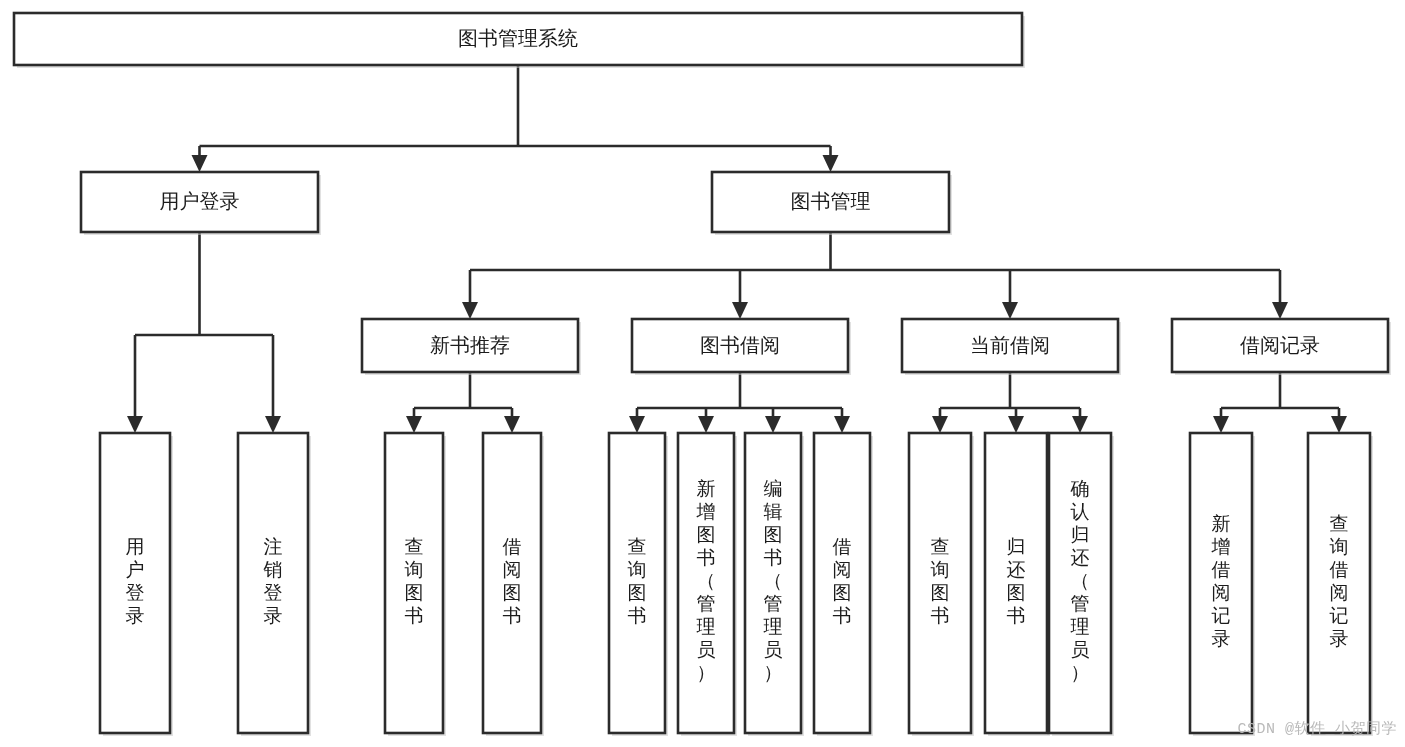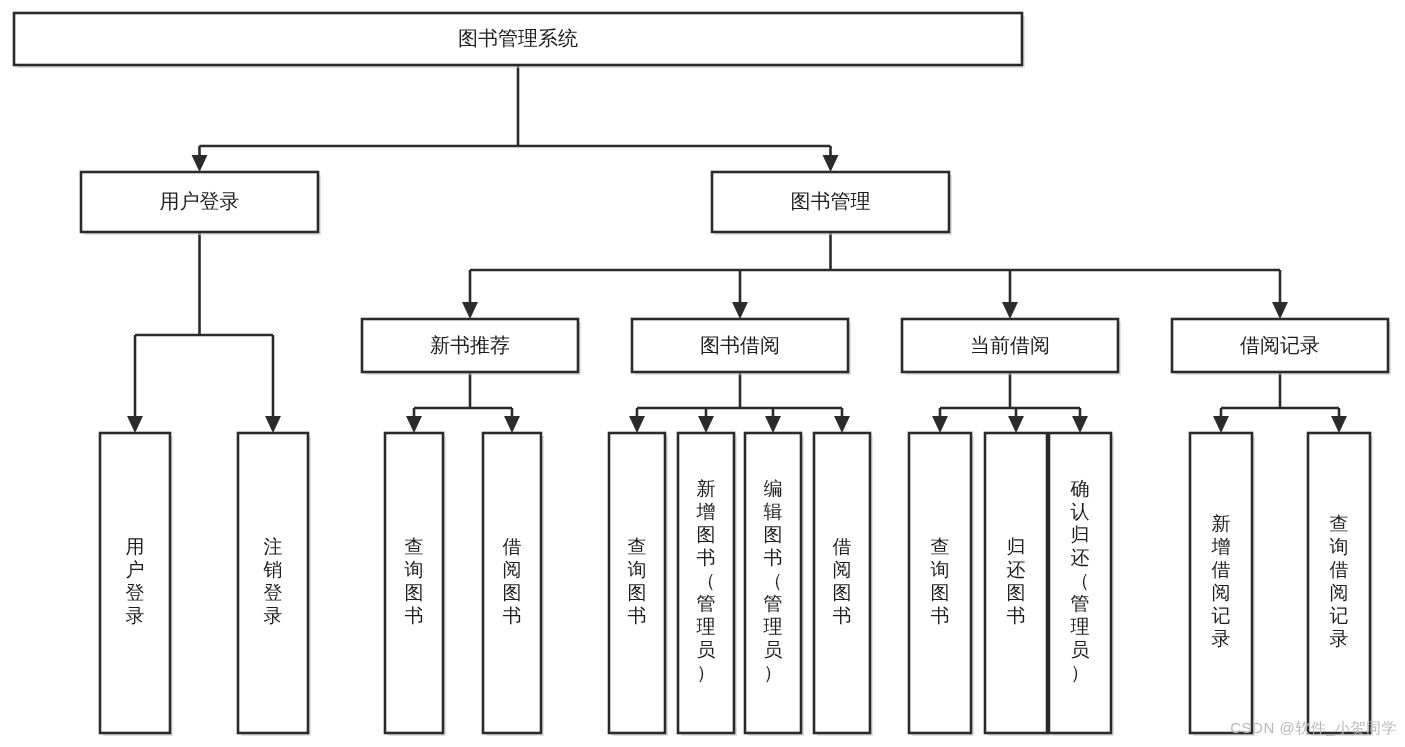--- a/index.html
+++ b/index.html
@@ -37,21 +37,21 @@
   .node-label-v{
     font-family:"Liberation Sans","DejaVu Sans",sans-serif;
     font-size:19px;
     fill:#1c1c1c;
     text-anchor:middle;
   }
   .watermark{
     position:absolute;
     right:8px;
     bottom:6px;
-    font-family:Liberation Sans, sans-serif;
+    font-family:Liberation Mono, monospace;
     font-size:15px;
     color:#b9b9b9;
     letter-spacing:.5px;
     white-space:nowrap;
     user-select:none;
   }
 </style>
 </head>
 <body>
 

